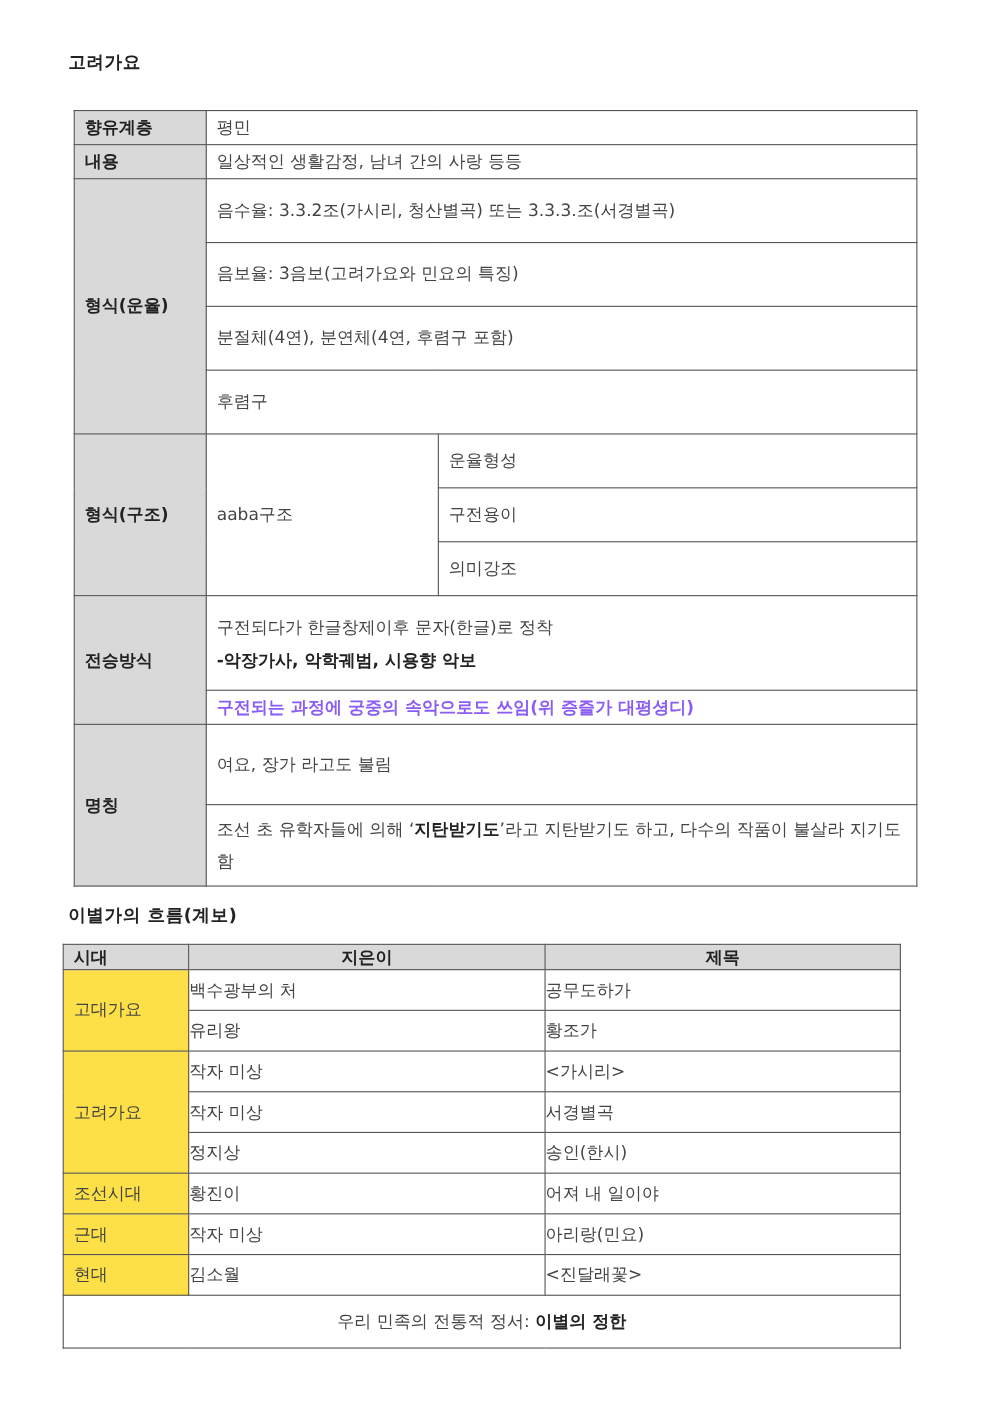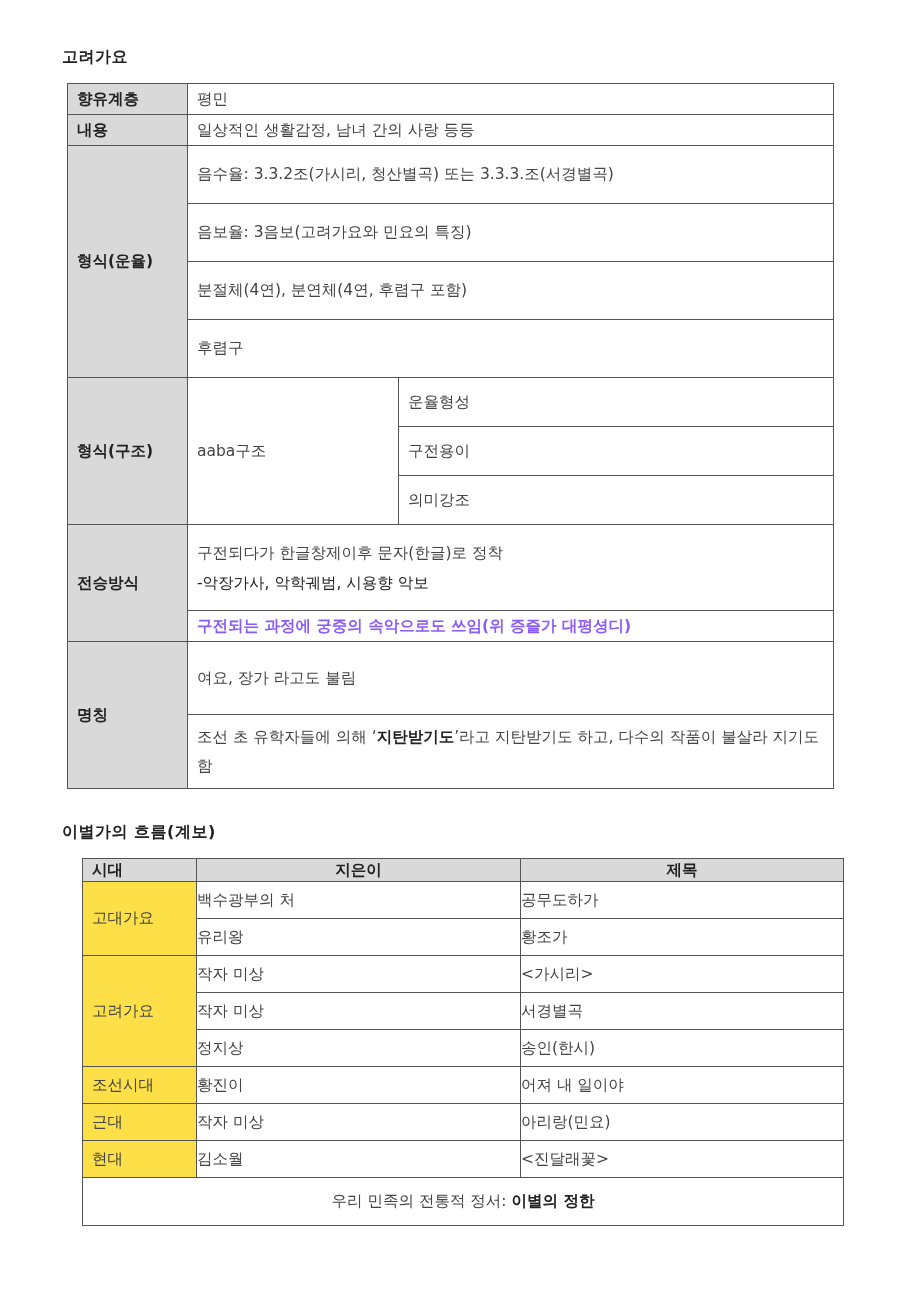--- a/index.html
+++ b/index.html
@@ -8,26 +8,26 @@
     font-family: "DejaVu Sans", "Liberation Sans", sans-serif;
     color: #333333;
   }
   .section-title {
     position: absolute; left: 62px; font-size: 16px; font-weight: bold; color: #222222;
     letter-spacing: 0.5px;
   }
   table { border-collapse: collapse; position: absolute; table-layout: fixed; }
   td, th { border: 1.5px solid #555555; font-size: 15.5px; padding: 0; }
   
-  #t1 { left: 67px; top: 83px; width: 766px; }
+  #t1 { left: 67px; top: 100px; width: 766px; }
   #t1 td.hd { background: #d9d9d9; font-weight: bold; color: #222; padding-left: 9px; vertical-align: middle; }
   #t1 td.val { padding-left: 9px; vertical-align: middle; color: #444; }
   #t1 td.val b { color: #222; }
   
-  #t2 { left: 82px; top: 858px; width: 761px; }
+  #t2 { left: 57px; top: 858px; width: 761px; }
   #t2 th { background: #d9d9d9; font-weight: bold; color: #222; height: 22px; }
   #t2 th.left { text-align: left; padding-left: 9px; }
   #t2 td.era { background: #fde047; text-align: left; padding-left: 9px; color: #444; }
   #t2 td.c { text-align: left; color: #444; height: 36px; }
   #t2 td.footer { text-align: center; height: 47px; color: #444; }
   #t2 td.footer b { color: #222; }
 </style>
 </head>
 <body>
 
@@ -69,21 +69,21 @@
   <tr style="height:49px">
     <td class="val">구전용이</td>
   </tr>
   <tr style="height:49px">
     <td class="val">의미강조</td>
   </tr>
   <tr style="height:86px">
     <td class="hd" rowspan="2">전승방식</td>
     <td class="val" colspan="2" style="line-height:30px;">
       <div>구전되다가 한글창제이후 문자(한글)로 정착</div>
-      <div style="font-weight:normal;color:#222;">-악장가사, 악학궤범, 시용향 악보</div>
+      <div style="font-weight:bold;color:#222;">-악장가사, 악학궤범, 시용향 악보</div>
     </td>
   </tr>
   <tr style="height:31px">
     <td class="val" colspan="2" style="font-weight:bold;color:#8b5cf6;">구전되는 과정에 궁중의 속악으로도 쓰임(위 증즐가 대평셩디)</td>
   </tr>
   <tr style="height:73px">
     <td class="hd" rowspan="2">명칭</td>
     <td class="val" colspan="2">여요, 장가 라고도 불림</td>
   </tr>
   <tr style="height:74px">

